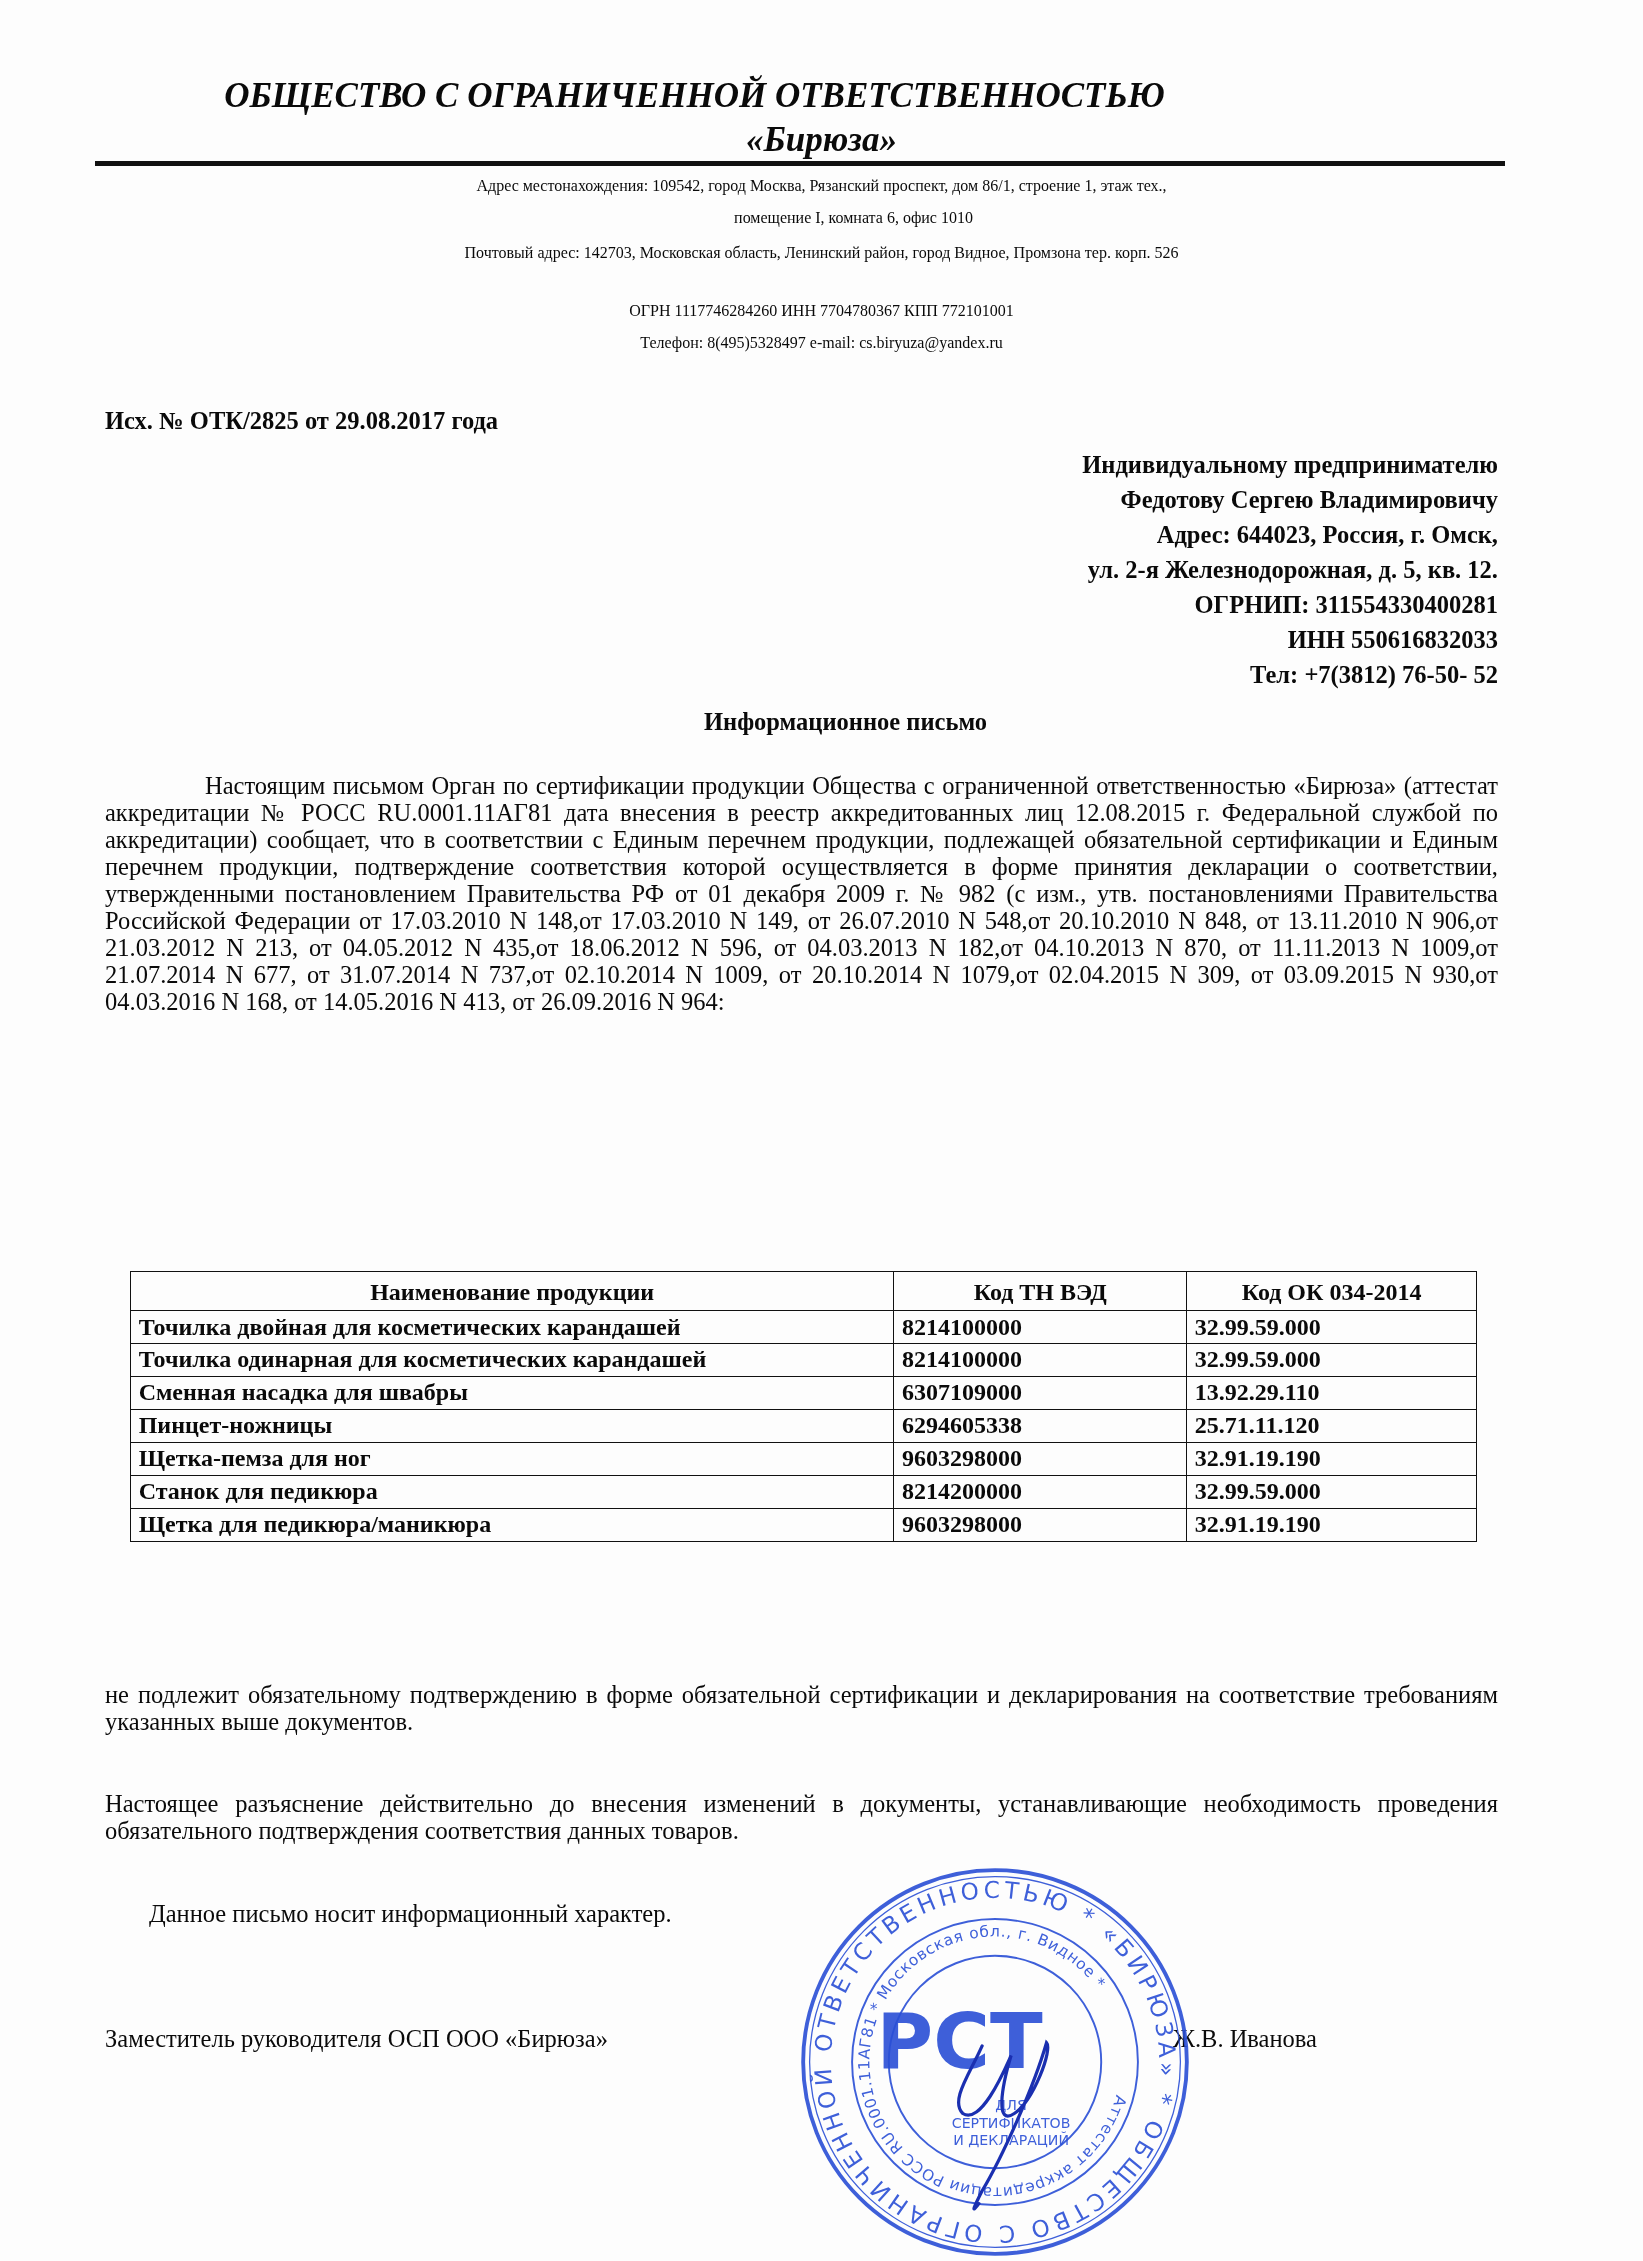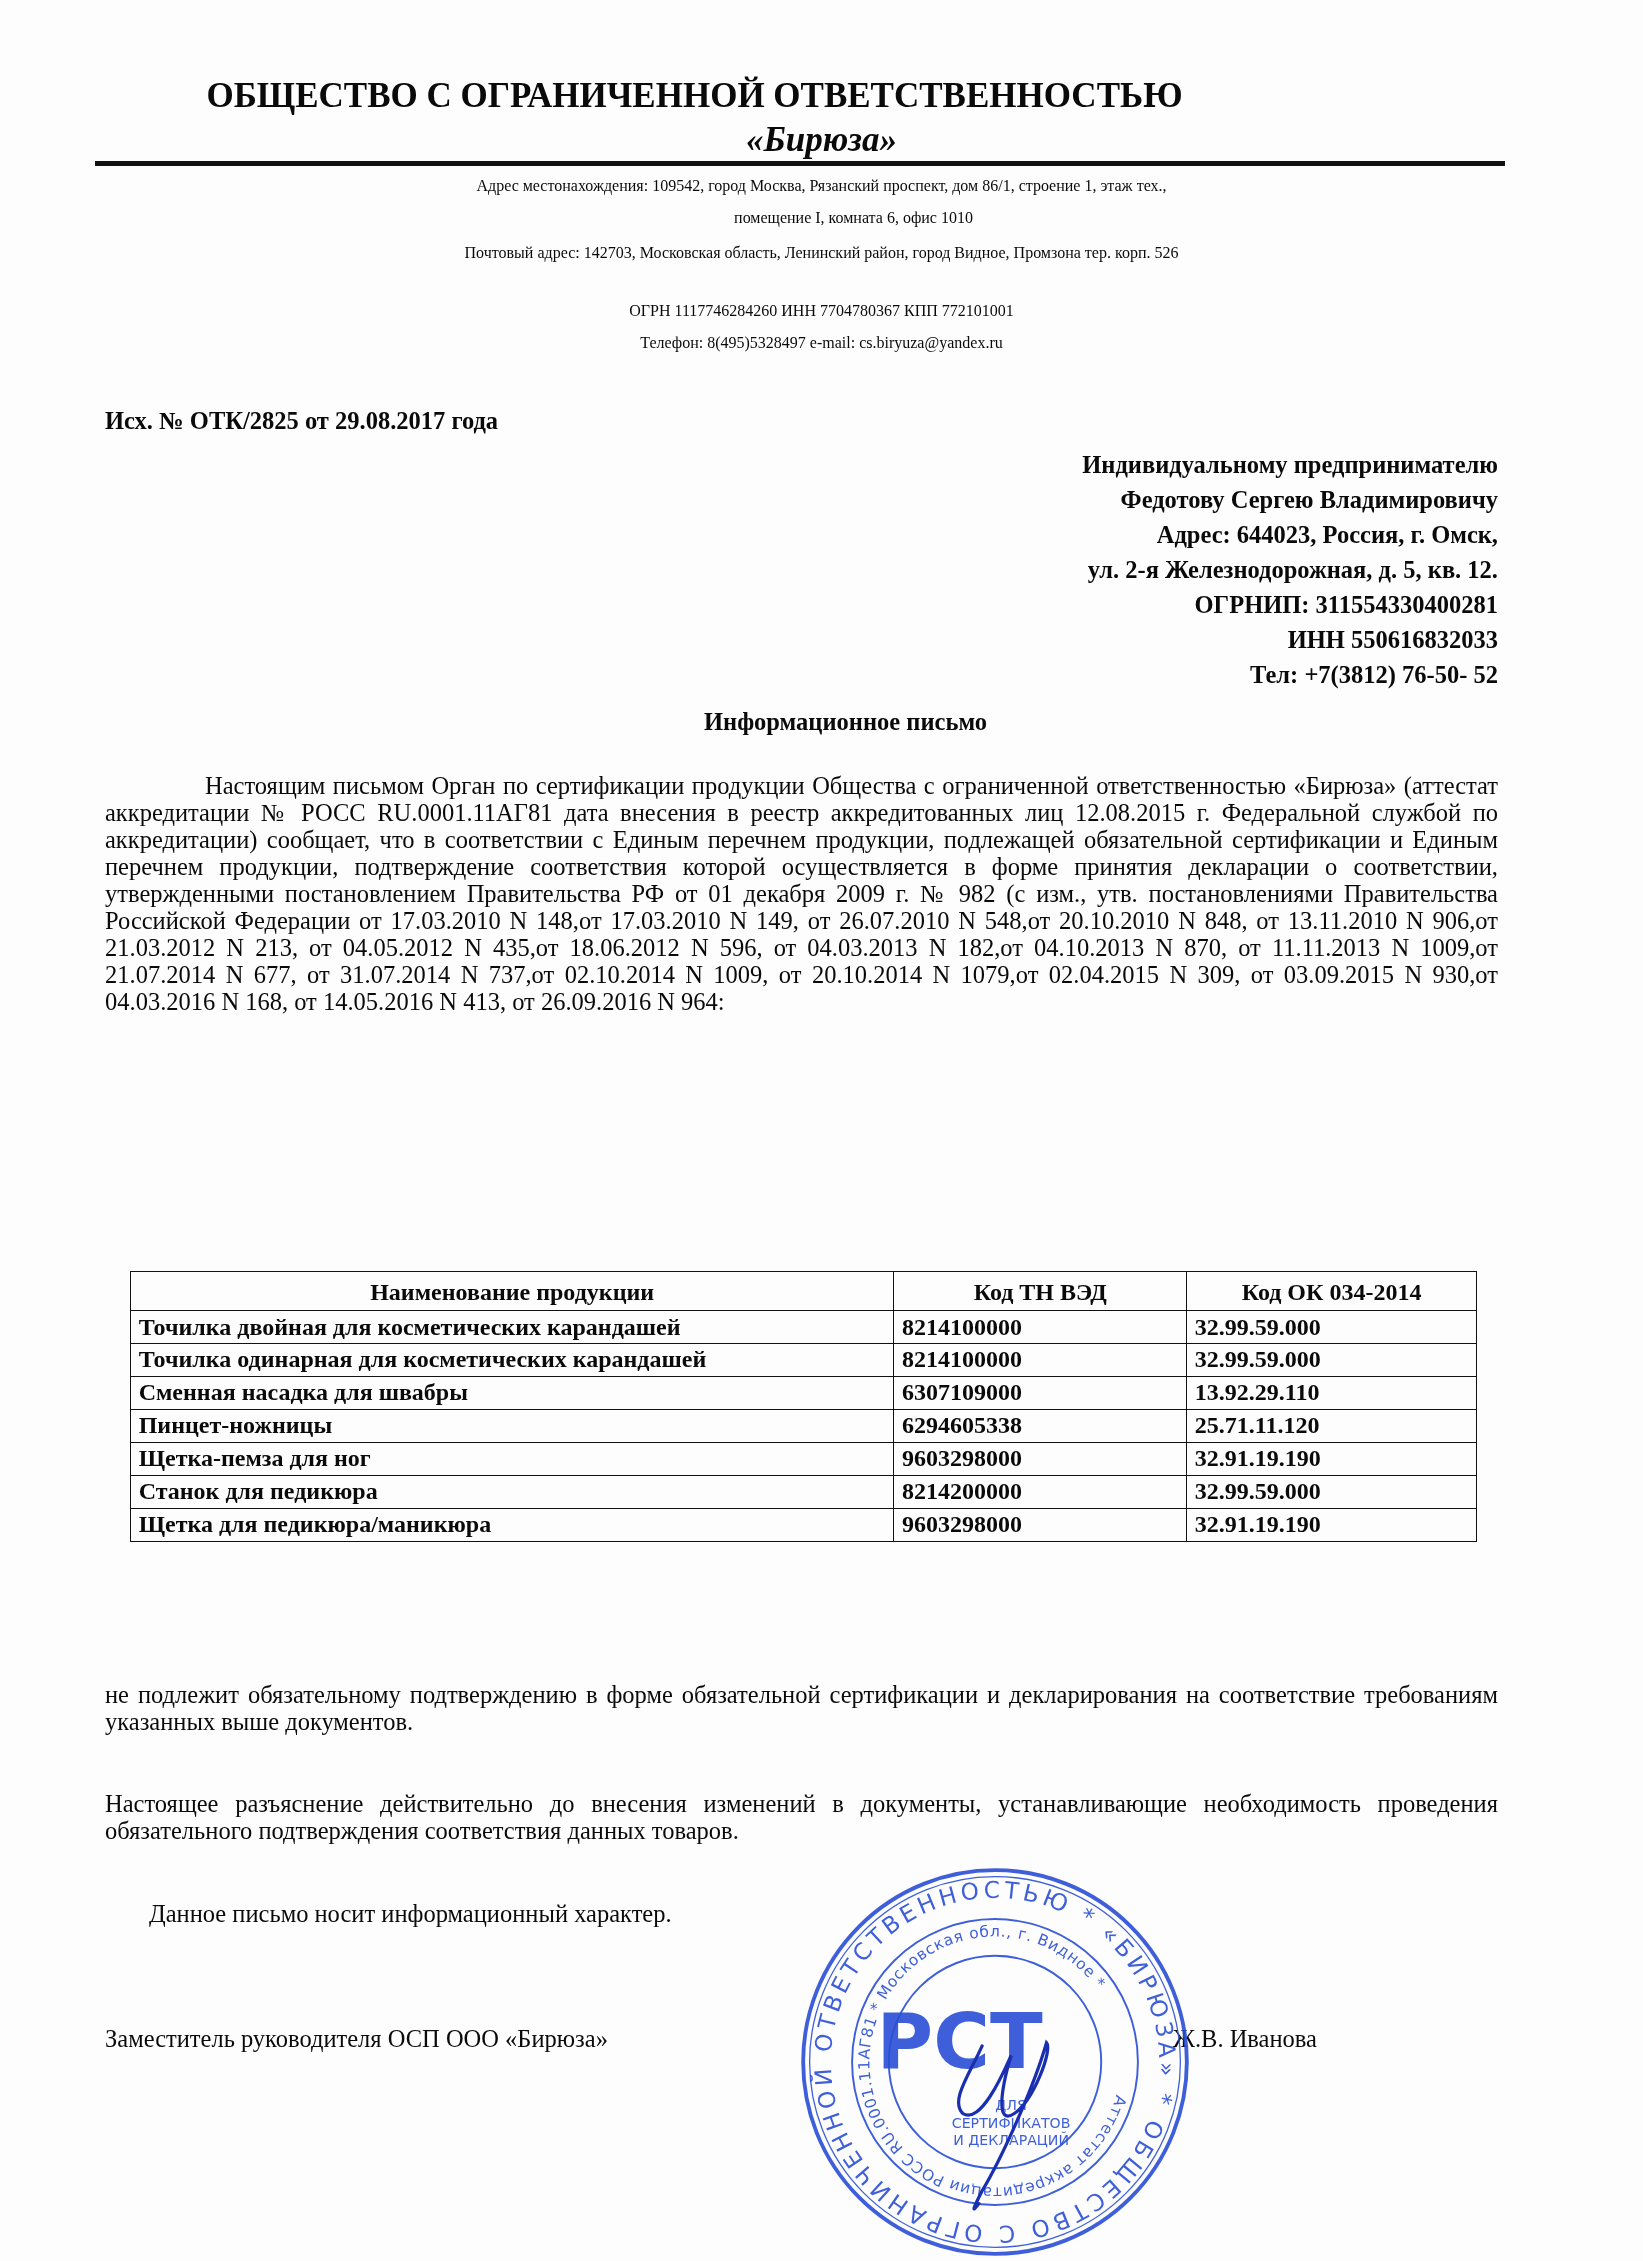--- a/index.html
+++ b/index.html
@@ -7,21 +7,21 @@
     width: 1643px; height: 2261px; position: relative; overflow: hidden;
     font-family: "Liberation Serif", "DejaVu Serif", serif;
     color: #0a0a0a;
     background: #fdfdfd;
   }
   .abs { position: absolute; }
   .center { text-align: center; }
 
   .org-title {
     left: 0; width: 1389px; top: 76px;
-    font-size: 35px; font-weight: bold; letter-spacing: 0px;
+    font-size: 35px; font-weight: bold; font-style: italic; letter-spacing: 0px;
   }
   .org-name {
     left: 0; width: 1643px; top: 120px;
     font-size: 35px; font-weight: bold; font-style: italic;
   }
   .rule {
     left: 95px; width: 1410px; top: 161px; height: 4.5px; background: #111;
   }
   .hdr-line { left: 0; width: 1643px; font-size: 16px; line-height: 26px; }
 

